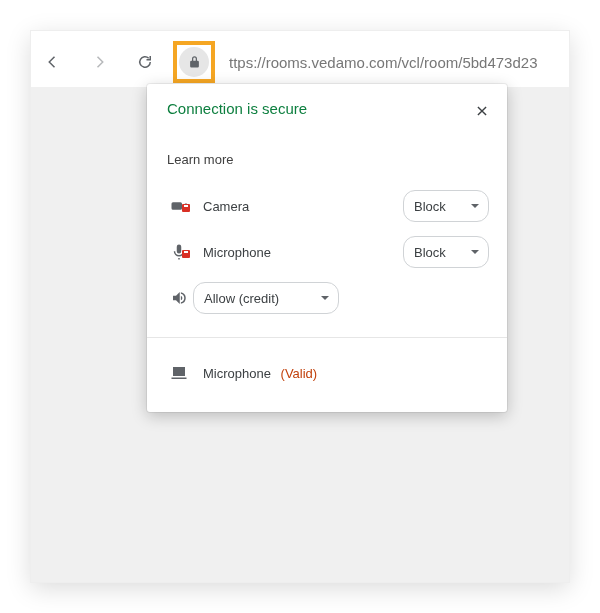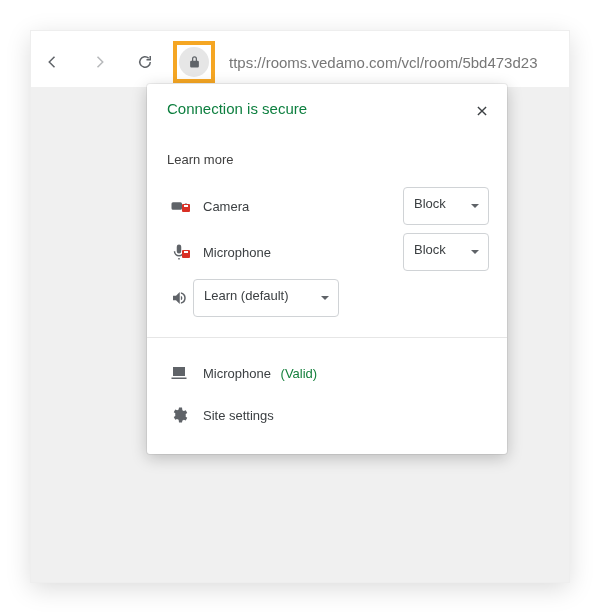--- a/index.html
+++ b/index.html
@@ -25,32 +25,32 @@
   .desc{padding:8px 24px 0 20px;color:#6f7378;line-height:1.5}
   .learn{color:#404040;display:inline-block;cursor:pointer}
   .perms{padding:14px 18px 8px 18px}
   .permrow{display:flex;align-items:center;height:46px}
   .permrow .icon{width:28px;display:flex;align-items:center;justify-content:center;color:#5f6368;position:relative}
   .permrow .icon svg{width:18px;height:18px}
   .reddot{position:absolute;right:3px;bottom:3px;width:8px;height:8px;background:#d93025;border-radius:1px}
   .reddot::after{content:"";position:absolute;left:2px;top:1px;width:4px;height:1.5px;background:#fff;transform:rotate(0)}
   .reddot::before{content:"";position:absolute;left:1px;top:3px;width:6px;height:1.5px;background:#fff;transform:rotate(45deg);display:none}
   .permlabel{flex:1;padding-left:10px}
-  .sel{border:1px solid #d0d3d6;border-radius:4px;height:30px;padding:0 26px 6px 10px;display:flex;align-items:center;
+  .sel{border:1px solid #d0d3d6;border-radius:12px;height:30px;padding:0 26px 0 10px;display:flex;align-items:center;
        font-size:13px;color:#3c4043;position:relative;min-width:48px;cursor:pointer;background:#fff}
   .sel .caret{position:absolute;right:8px;top:50%;transform:translateY(-50%)}
   .sel .caret svg{width:10px;height:10px;display:block;fill:#5f6368}
   .sel.wide{min-width:108px}
   .divider{height:1px;background:#e6e6e6;margin:8px 0}
   .meta{padding:6px 18px 18px 18px}
   .metarow{display:flex;align-items:center;height:42px;cursor:pointer}
   .metarow .icon{width:28px;display:flex;align-items:center;justify-content:center;color:#5f6368}
   .metarow .icon svg{width:18px;height:18px}
   .metarow .txt{padding-left:10px}
-  .muted{color:#15803d;margin-left:6px}
+  .muted{color:#c2410c;margin-left:6px}
 </style>
 </head>
 <body>
 
 <div class="stage">
   <div class="card">
 
     <div class="toolbar">
       <div class="tbtn">
         <svg viewBox="0 0 24 24">
@@ -130,21 +130,21 @@
             </div>
           </div>
 
           <div class="permrow">
             <div class="icon">
               <svg viewBox="0 0 24 24">
                   <path fill="currentColor" d="M4 9v6h4l5 5V4L8 9H4zm12.5 3a3.5 3.5 0 0 0-2-3.15v6.3a3.5 3.5 0 0 0 2-3.15zm-2-7.7v2.06A6 6 0 0 1 19 12a6 6 0 0 1-4.5 5.64v2.06A8 8 0 0 0 21 12a8 8 0 0 0-6.5-7.7z"></path>
                 </svg>
             </div>
             <div class="sel wide">
-              <span>Learn (default)</span>
+              <span>Allow (credit)</span>
               <span class="caret">
                   <svg viewBox="0 0 10 10">
                     <path d="M1 3l4 4 4-4z"></path>
                   </svg>
                 </span>
             </div>
           </div>
         </div>
 
         <div class="divider"></div>
@@ -154,28 +154,18 @@
             <div class="icon">
               <svg viewBox="0 0 24 24">
                   <path fill="currentColor" d="M4 4h16v12H4zM2 18h20v2H2z"></path>
                 </svg>
             </div>
             <div class="txt">
               <span>Microphone</span>
               <span class="muted">(Valid)</span>
             </div>
           </div>
-          <div class="metarow">
-            <div class="icon">
-              <svg viewBox="0 0 24 24">
-                  <path fill="currentColor" d="M12 8a4 4 0 1 0 4 4 4 4 0 0 0-4-4zm9 4a7.3 7.3 0 0 0-.1-1.2l2.1-1.6-2-3.4-2.5 1a7 7 0 0 0-2-1.2L16 2h-4l-.5 2.6a7 7 0 0 0-2 1.2l-2.5-1-2 3.4 2.1 1.6A7.3 7.3 0 0 0 7 12a7.3 7.3 0 0 0 .1 1.2L5 14.8l2 3.4 2.5-1a7 7 0 0 0 2 1.2L12 22h4l.5-2.6a7 7 0 0 0 2-1.2l2.5 1 2-3.4-2.1-1.6A7.3 7.3 0 0 0 21 12z"></path>
-                </svg>
-            </div>
-            <div class="txt">
-              <span>Site settings</span>
-            </div>
-          </div>
         </div>
       </div>
     </div>
 
   </div>
 </div>
 
 </body></html>

